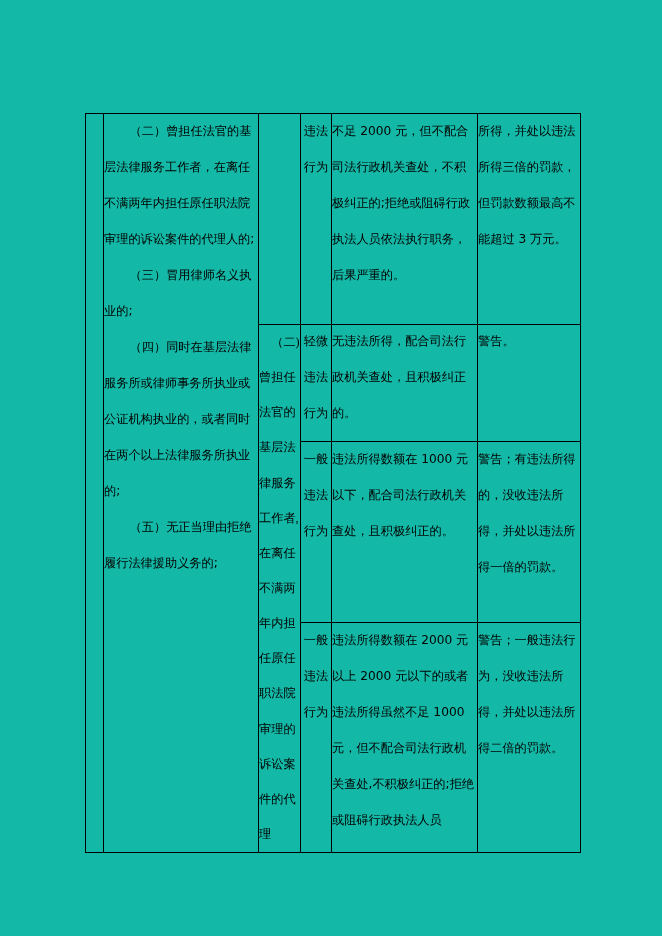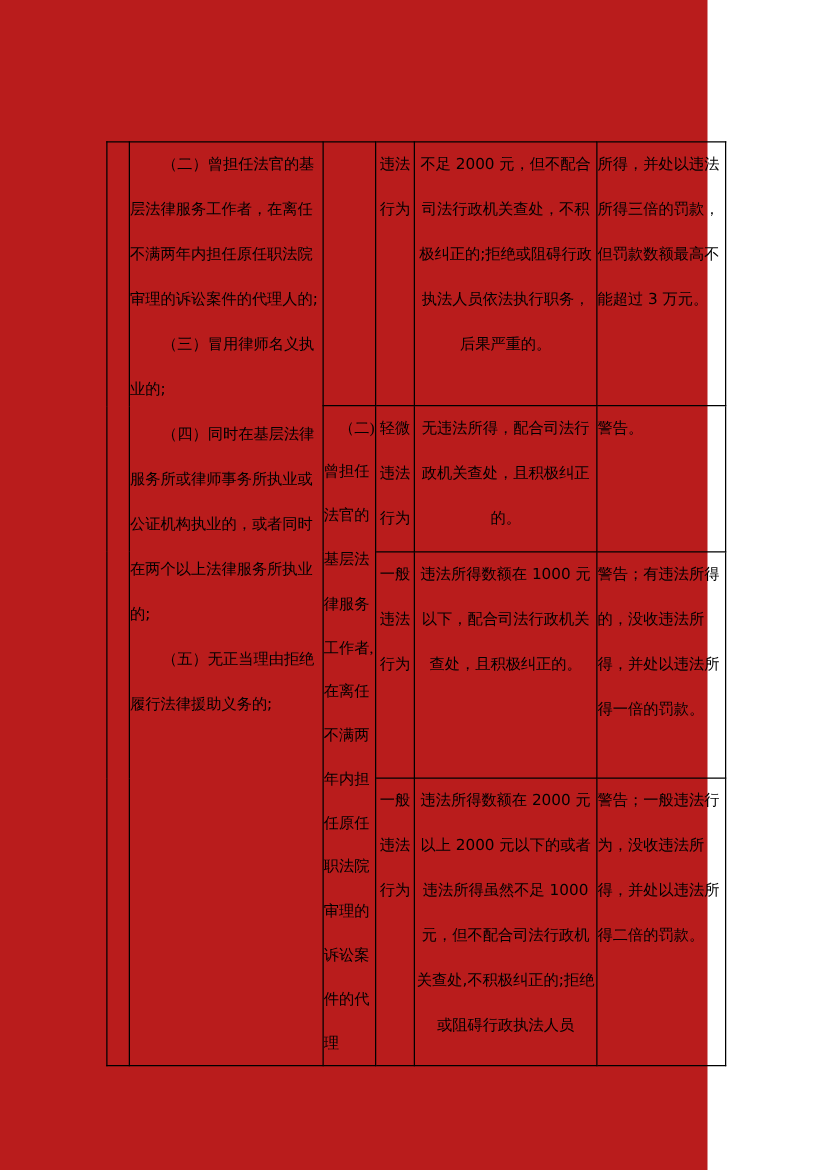--- a/index.html
+++ b/index.html
@@ -12,23 +12,23 @@
     height: 936px;
     font-family: "DejaVu Sans", "Liberation Sans", sans-serif;
     color: #000000;
     position: relative;
     overflow: hidden;
   }
 
   #page {
     position: absolute;
     left: 0; top: 0;
-    width: 566px;
+    width: 662px;
     height: 936px;
-    background: #b91c1c;
+    background: #14b8a6;
   }
 
   table.doc-table {
     position: absolute;
     left: 85px;
     top: 113px;
     width: 495px;
     border-collapse: collapse;
     table-layout: fixed;
   }
@@ -79,41 +79,40 @@
     text-align: center;
   }
   td.col-severity .para {
     margin: 0;
     word-break: break-all;
   }
 
   td.col-desc {
     width: 146px;
     padding: 0 2px;
-    text-align: center;
   }
   td.col-desc .para {
     margin: 0;
     word-break: break-all;
   }
 
   td.col-penalty {
     width: 103px;
     padding: 0 2px;
   }
   td.col-penalty .para {
     margin: 0;
     word-break: break-all;
   }
 
   
   td.vcenter { vertical-align: middle; }
 
   .r1 { height: 210px; margin-left: 20px; }
-  .r2 { height: 109px; }
+  .r2 { height: 109px; font-family: Liberation Mono, monospace; }
   .r3 { height: 170px; margin-top: 22px; }
   .r4 { height: 210px; }
 </style>
 </head>
 <body>
 
 <div id="page">
 
   <table class="doc-table">
     <colgroup>

